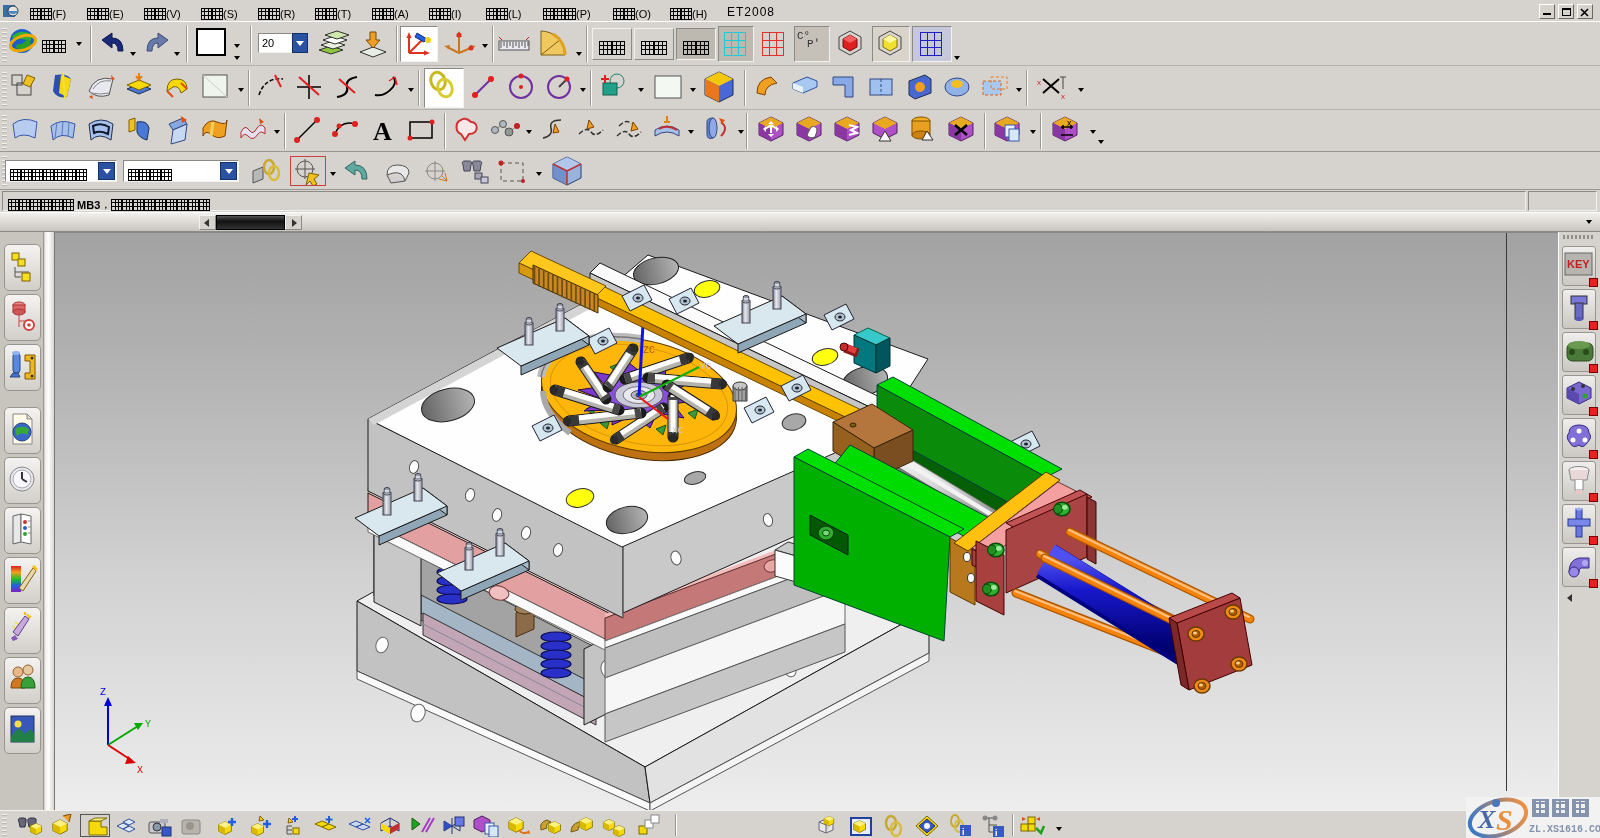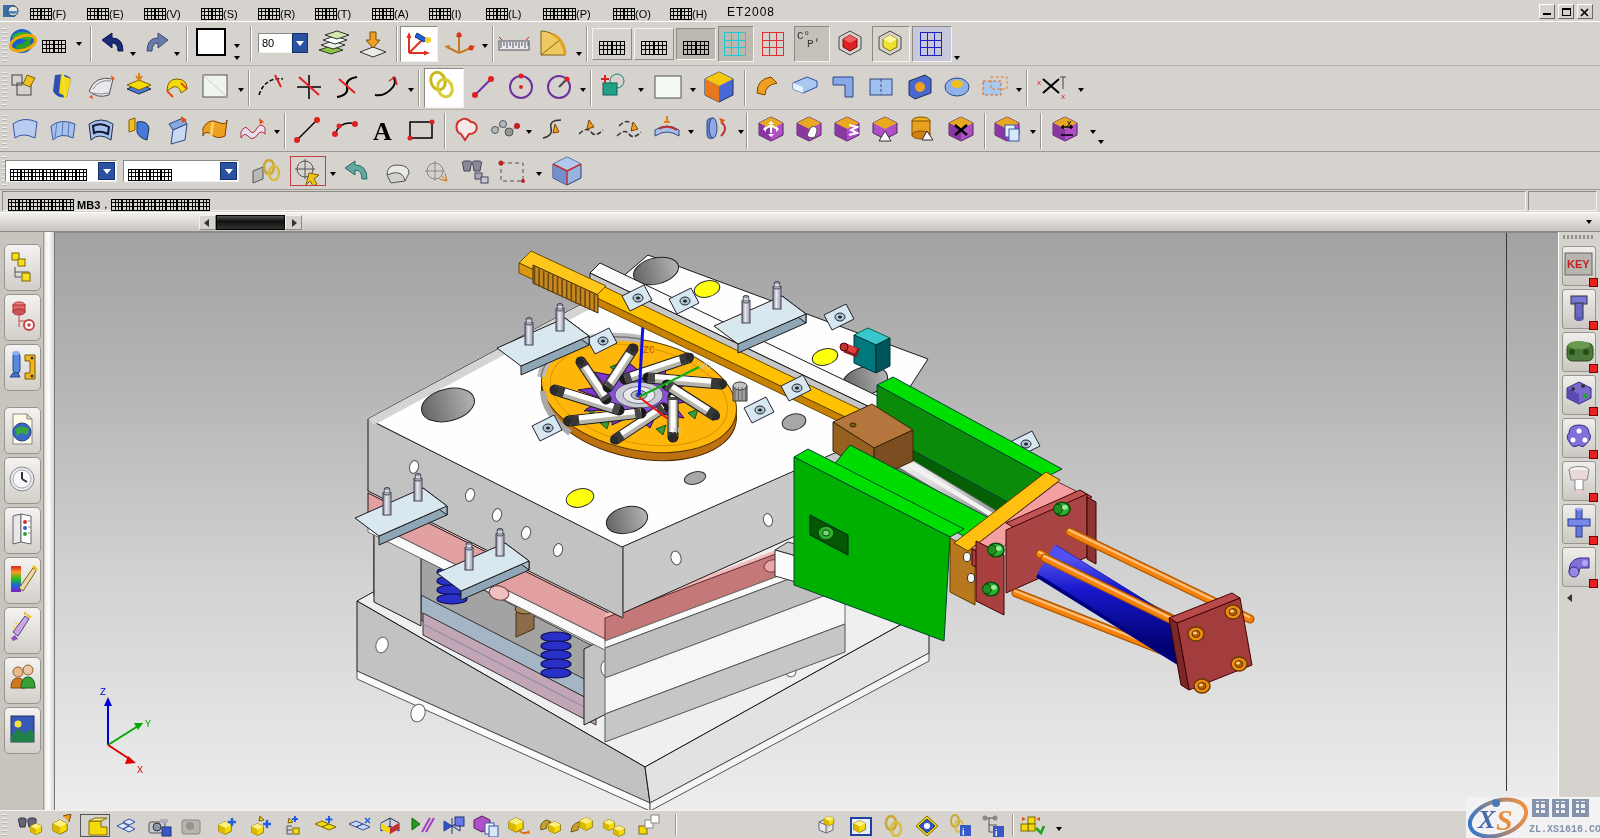--- a/index.html
+++ b/index.html
@@ -81,21 +81,21 @@
       <div class="da" style="left:174px;top:52px"></div>
       <div class="sep" style="left:186px;top:26px;height:36px"></div>
       <div class="btn" style="left:194px;top:26px;width:38px;height:36px">
         <svg width="36" height="34" style="position:absolute;left:0;top:0">
           <rect x="2" y="2" width="28" height="26" fill="#FFF" stroke="#000" stroke-width="2"></rect>
         </svg>
       </div>
       <div class="da" style="left:234px;top:44px"></div>
       <div class="da" style="left:234px;top:56px"></div>
       <div class="sep" style="left:250px;top:26px;height:36px"></div>
-      <div style="position:absolute;left:258px;top:33px;width:34px;height:20px;background:#FFF;border:1px solid;border-color:#8C8A85 #F4F2EE #F4F2EE #8C8A85;font-size:11px;padding:3px 0 0 3px">80</div>
+      <div style="position:absolute;left:258px;top:33px;width:34px;height:20px;background:#FFF;border:1px solid;border-color:#8C8A85 #F4F2EE #F4F2EE #8C8A85;font-size:11px;padding:3px 0 0 3px">20</div>
       <div style="position:absolute;left:292px;top:33px;width:16px;height:20px;background:#2A52A0;border:1px solid #10306A">
         <div style="position:absolute;left:3px;top:7px;width:0;height:0;border:4px solid transparent;border-top:5px solid #FFF"></div>
       </div>
       <div class="btn" style="left:314px;top:27px;width:38px;height:34px">
         <svg width="36" height="32" style="position:absolute;left:0;top:0">
           <path d="M4 22 l12 -4 l12 4 l-12 4 Z" fill="#8CC63F" stroke="#333"></path>
           <path d="M6 17 l12 -4 l12 4 l-12 4 Z" fill="#E8F0E0" stroke="#333"></path>
           <path d="M8 12 l12 -4 l12 4 l-12 4 Z" fill="#FFF" stroke="#333"></path>
           <path d="M10 7 l12 -4 l12 4 l-12 4 Z" fill="#D0E8B0" stroke="#333"></path>
         </svg>

